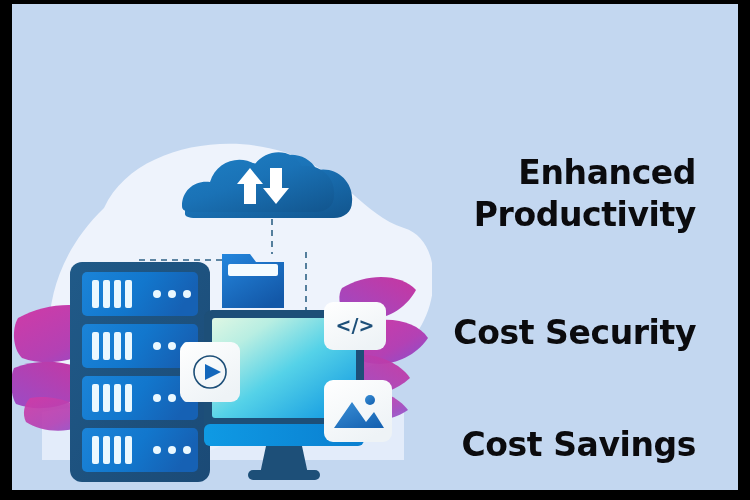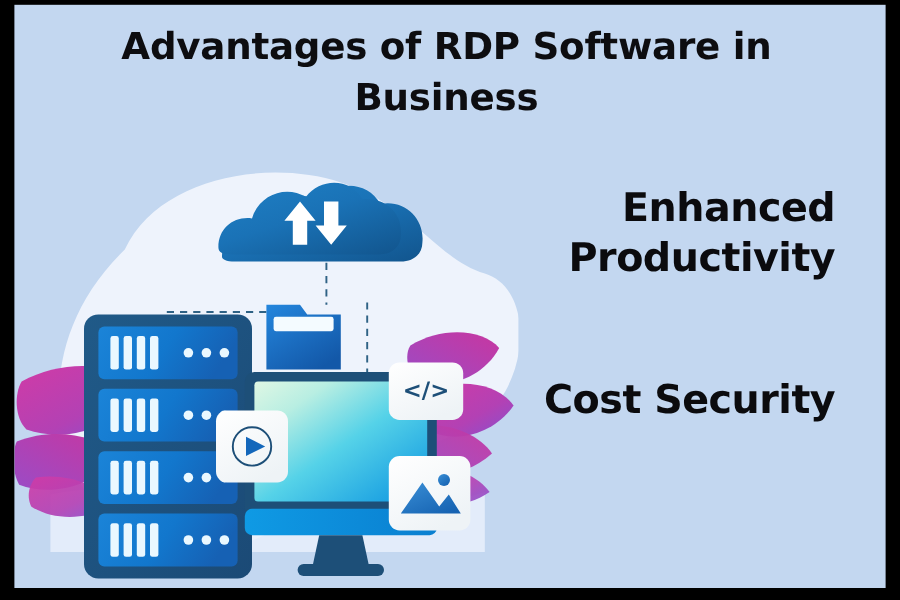--- a/index.html
+++ b/index.html
@@ -257,22 +257,20 @@
         </g>
 
         <g>
           <rect x="312" y="268" width="68" height="62" rx="9" fill="url(#gCard)"></rect>
           <circle cx="358" cy="288" r="5" fill="url(#gImgMount)"></circle>
           <path d="M322 316 L340 290 L354 310 L362 300 L372 316 Z" fill="url(#gImgMount)"></path>
         </g>
       </svg>
     </div>
 
-    <div id="title-block">
-      <h1 id="title-text">Advantages of RDP Software in Business</h1>
-    </div>
 
     <div class="benefit" id="benefit-0">Enhanced
 Productivity</div>
     <div class="benefit" id="benefit-1">Cost Security</div>
+    <div class="benefit" id="benefit-2">Cost Savings</div>
 
   </div>
 </div>
 
 </body></html>

